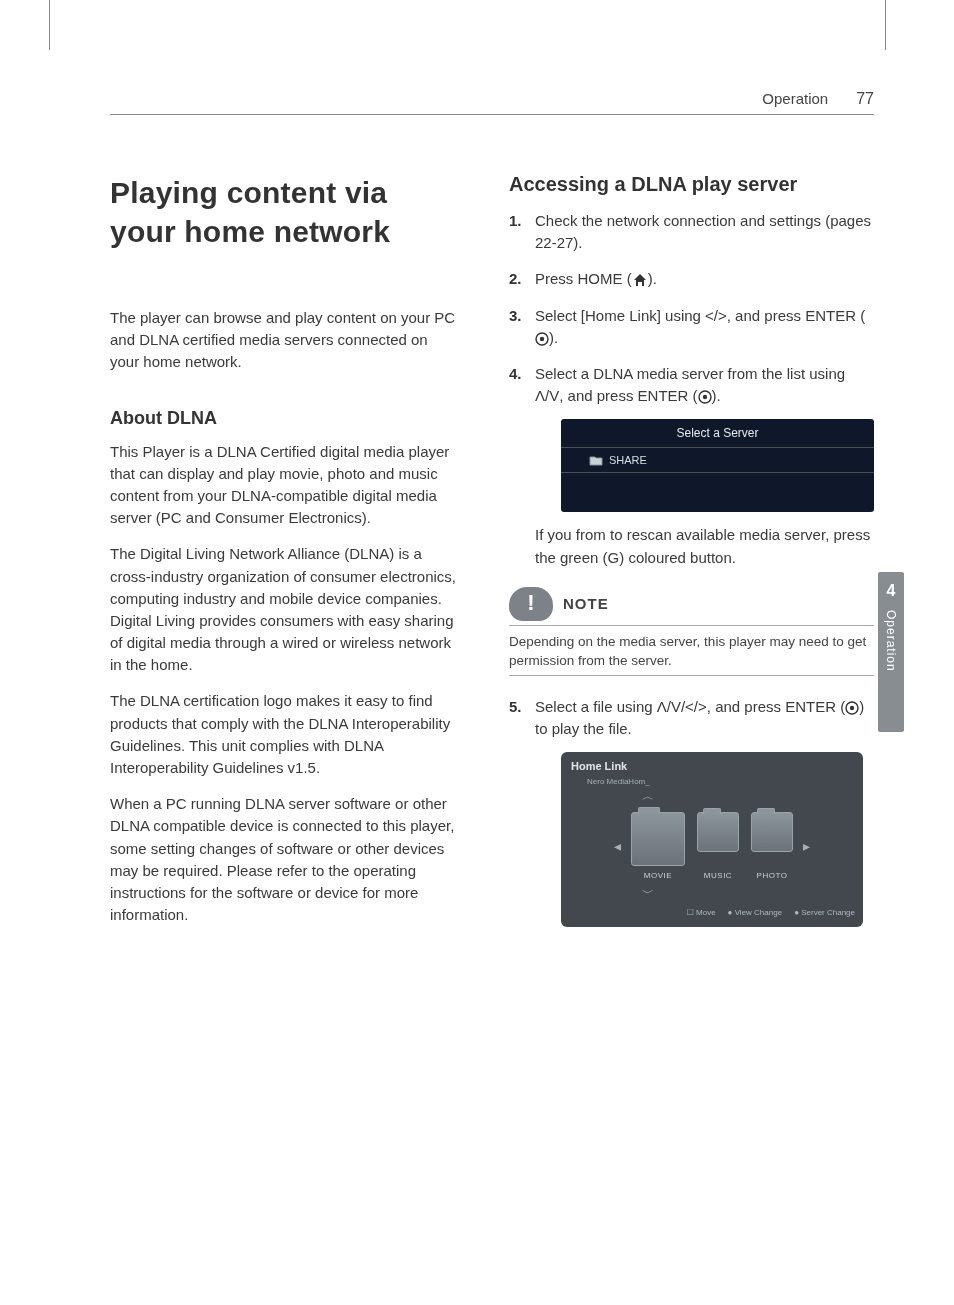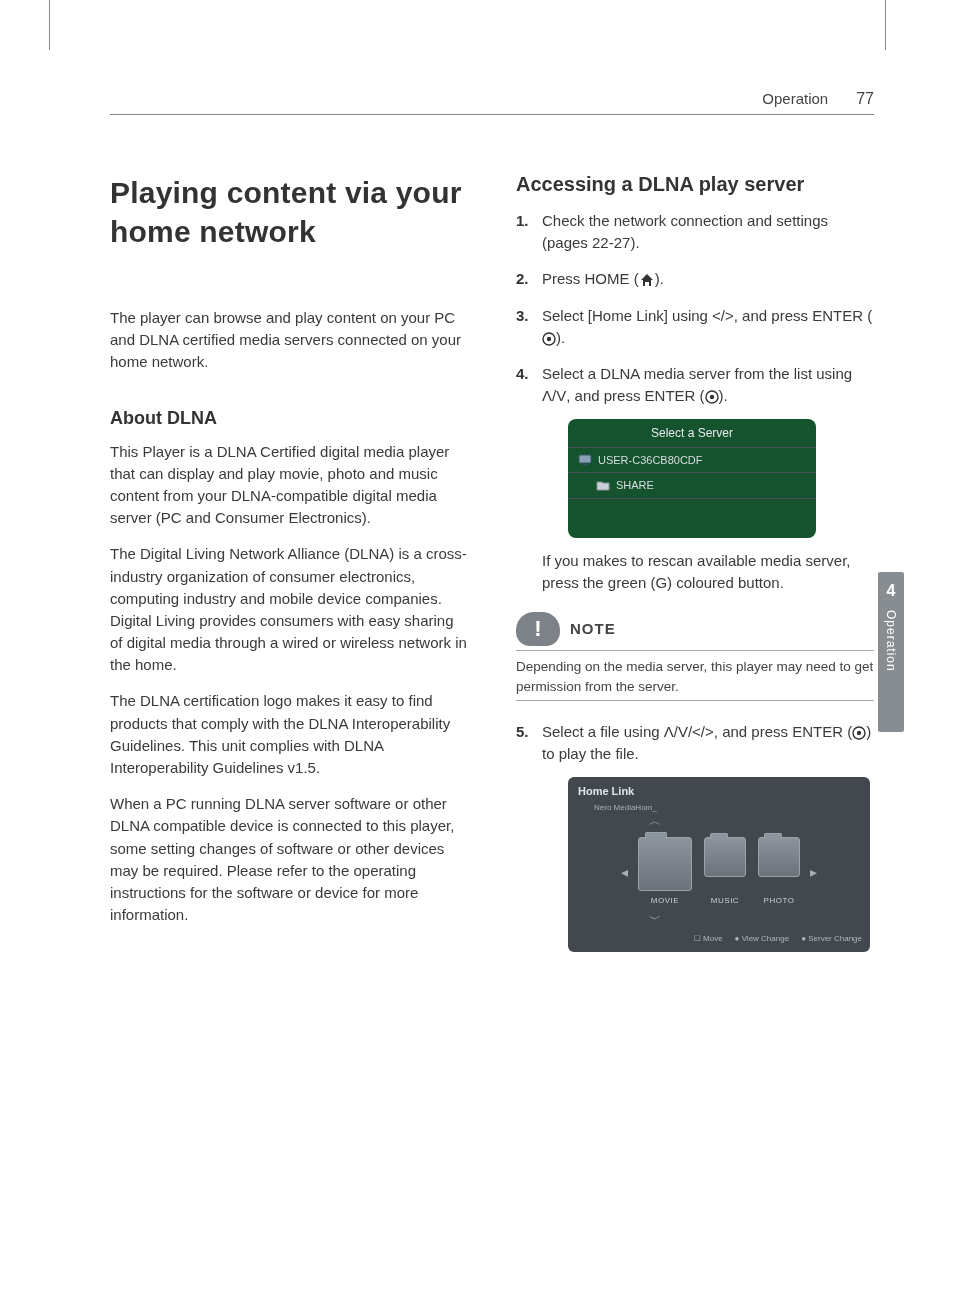--- a/index.html
+++ b/index.html
@@ -83,23 +83,23 @@
     font-weight: 700;
     color: #333;
   }
   .ico {
     display: inline-block;
     vertical-align: middle;
   }
   .ico svg { display: block; }
   .screenshot1 {
     margin: 12px 0 12px 26px;
-    width: 248px;
-    background: #14532d;
-    border-radius: 8px;
+    width: 313px;
+    background: #0f172a;
+    border-radius: 3px;
     overflow: hidden;
     font-size: 11px;
     color: #d8dde1;
   }
   .screenshot1 .srvtitle {
     text-align: center;
     padding: 6px 0 4px;
     font-size: 12px;
     color: #e6eaed;
   }
@@ -293,38 +293,31 @@
         </li>
         <li>
           <span>Select a DLNA media server from the list using </span><b>Λ/V</b><span>, and press ENTER (</span><span class="ico"><svg width="14" height="14" viewBox="0 0 14 14">
                 <circle cx="7" cy="7" r="6" fill="none" stroke="#333" stroke-width="1.4"></circle>
                 <circle cx="7" cy="7" r="2.2" fill="#333"></circle>
               </svg></span><span>).</span>
 
           
           <div class="screenshot1">
             <div class="srvtitle">Select a Server</div>
-            <div class="row">
-              <span class="miniico"><svg width="14" height="12" viewBox="0 0 14 12">
-                    <rect x="1" y="1" width="12" height="8" rx="1" fill="#8aa0b5" stroke="#3a5268"></rect>
-                    <rect x="5" y="10" width="4" height="1.5" fill="#3a5268"></rect>
-                  </svg></span>
-              <span>USER-C36CB80CDF</span>
-            </div>
             <div class="row indent">
               <span class="miniico"><svg width="14" height="12" viewBox="0 0 14 12">
                     <path d="M1 3h5l1 1h6v7H1z" fill="#c9d1d8" stroke="#88919a"></path>
                   </svg></span>
               <span>SHARE</span>
             </div>
             <div class="pad"></div>
           </div>
 
           <div class="followup" style="padding-left:0; margin-top:10px;">
-            <span>If you makes to rescan available media server, press the green (</span><b>G</b><span>) coloured button.</span>
+            <span>If you from to rescan available media server, press the green (</span><b>G</b><span>) coloured button.</span>
           </div>
 
           <div class="notebox" style="margin-left:-26px;">
             <div class="notehead">
               <div class="notebadge">!</div>
               <div class="notelabel">NOTE</div>
             </div>
             <hr class="notehr">
             <div class="notetext">Depending on the media server, this player may need to get permission from the server.</div>
             <hr class="notehr">

